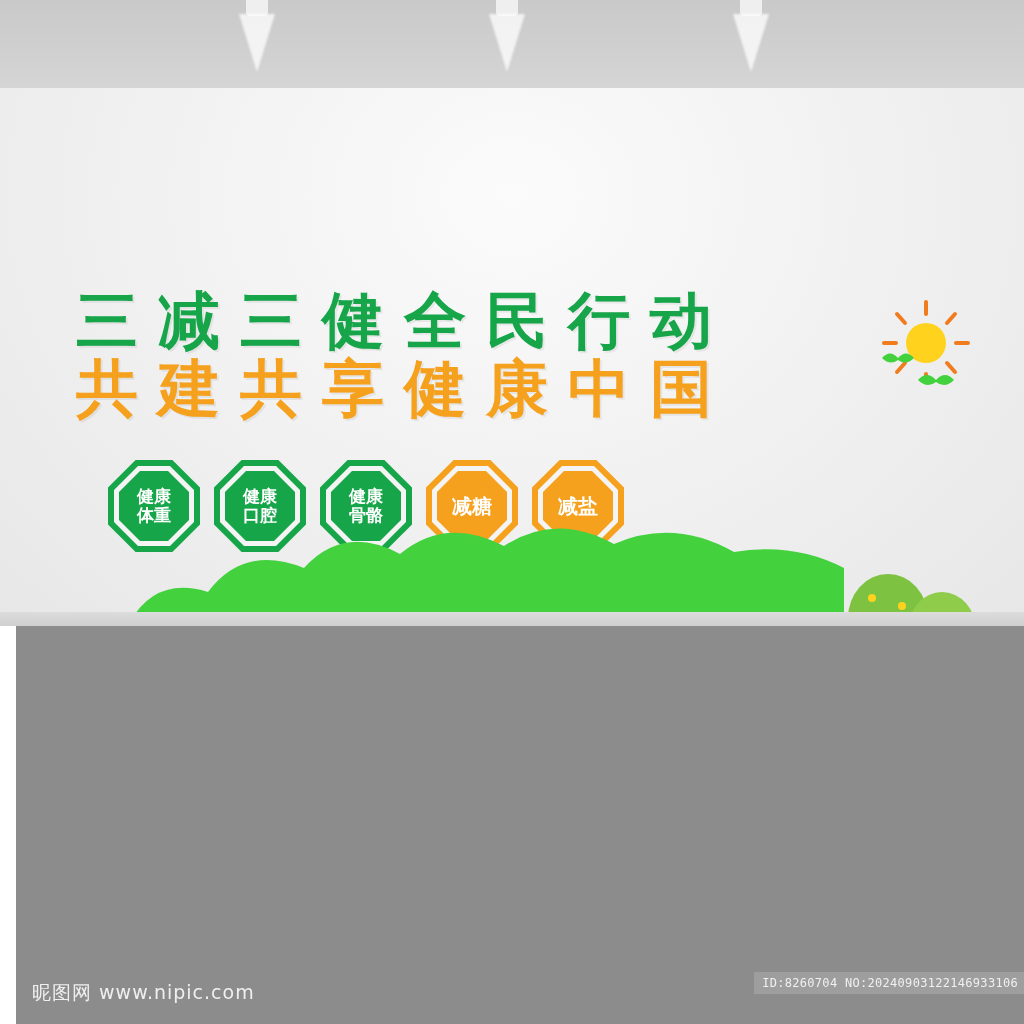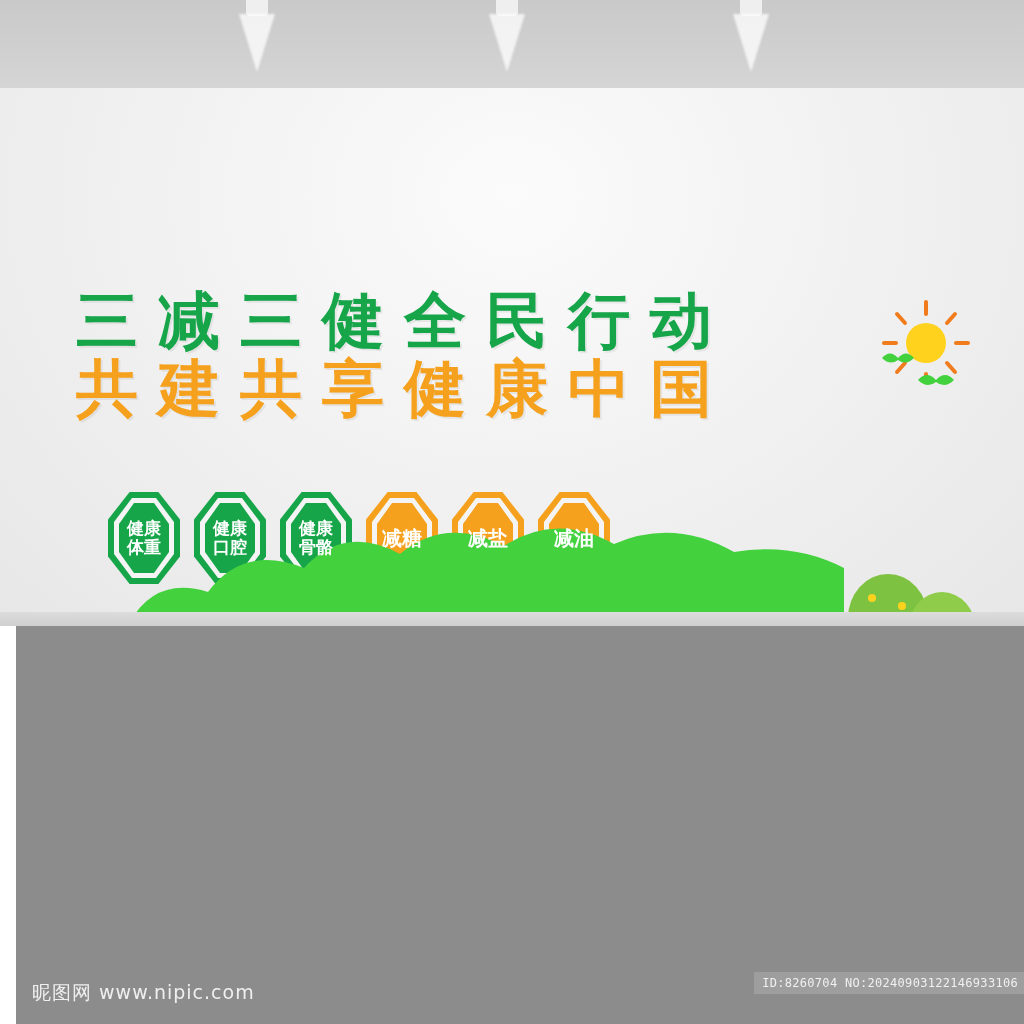--- a/index.html
+++ b/index.html
@@ -20,21 +20,21 @@
   .headline{position:absolute;left:66px;top:200px;}
   .line{display:flex;letter-spacing:0;}
   .line span{display:inline-block;font-weight:bold;font-family:"DejaVu Sans","Liberation Sans",sans-serif;}
   .l1 span{font-size:62px;line-height:66px;color:#17a54a;width:82px;text-align:center;
            text-shadow:2px 2px 0 rgba(0,0,0,0.06);}
   .l2 span{font-size:62px;line-height:70px;color:#f5a11e;width:82px;text-align:center;
            text-shadow:2px 2px 0 rgba(0,0,0,0.06);}
 
   
   .badges{position:absolute;left:108px;top:372px;display:flex;gap:14px;}
-  .oct{width:72px;height:92px;position:relative;display:flex;align-items:center;justify-content:center;margin-top:32px;}
+  .oct{width:92px;height:92px;position:relative;display:flex;align-items:center;justify-content:center;}
   .oct .shape{position:absolute;inset:0;clip-path:polygon(30% 0,70% 0,100% 30%,100% 70%,70% 100%,30% 100%,0 70%,0 30%);}
   .oct.green .shape{background:#17a54a;}
   .oct.orange .shape{background:#f5a11e;}
   .oct .inner{position:absolute;inset:6px;clip-path:polygon(30% 0,70% 0,100% 30%,100% 70%,70% 100%,30% 100%,0 70%,0 30%);background:#f4f4f4;}
   .oct.orange .inner{background:#f4f4f4;}
   .oct .core{position:absolute;inset:11px;clip-path:polygon(30% 0,70% 0,100% 30%,100% 70%,70% 100%,30% 100%,0 70%,0 30%);}
   .oct.green .core{background:#17a54a;}
   .oct.orange .core{background:#f5a11e;}
   .oct .txt{position:relative;z-index:3;color:#fff;font-weight:bold;font-size:17px;line-height:19px;text-align:center;
             font-family:"DejaVu Sans","Liberation Sans",sans-serif;}
@@ -143,26 +143,20 @@
         <div class="inner"></div>
         <div class="core"></div>
         <div class="txt one">减糖</div>
       </div>
       <div class="oct orange">
         <div class="shape"></div>
         <div class="inner"></div>
         <div class="core"></div>
         <div class="txt one">减盐</div>
       </div>
-      <div class="oct orange">
-        <div class="shape"></div>
-        <div class="inner"></div>
-        <div class="core"></div>
-        <div class="txt one">减油</div>
-      </div>
     </div>
 
     <div class="scene">
       <svg width="1024" height="186" viewBox="0 0 1024 186">
 
         <g>
           <ellipse cx="888" cy="90" rx="40" ry="44" fill="#7ec242"></ellipse>
           <circle cx="872" cy="70" r="4" fill="#ffd21e"></circle>
             <circle cx="902" cy="78" r="4" fill="#ffd21e"></circle>
           <circle cx="884" cy="100" r="4" fill="#ffd21e"></circle>

